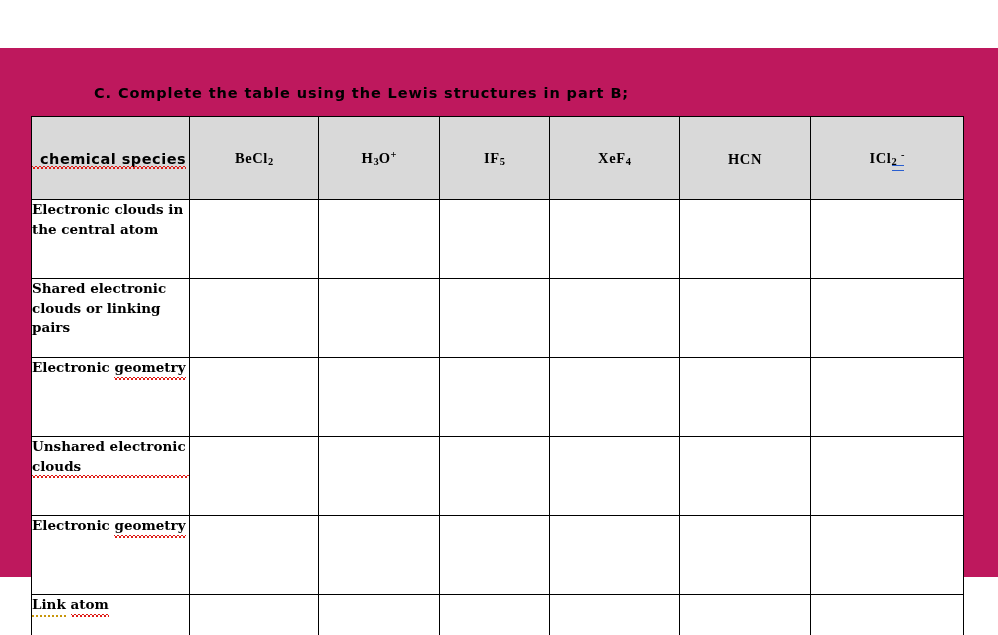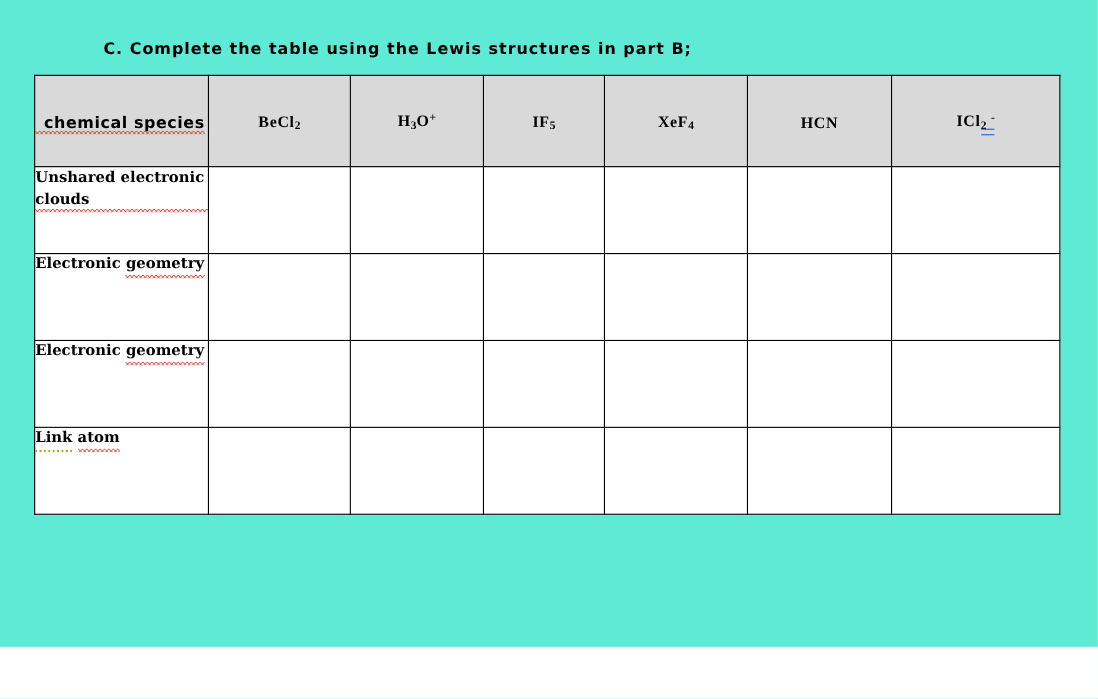--- a/index.html
+++ b/index.html
@@ -11,22 +11,23 @@
     width: 998px;
     height: 635px;
     overflow: hidden;
     font-family: "DejaVu Sans", sans-serif;
     -webkit-font-smoothing: none;
   }
 
   .page {
     position: relative;
     width: 998px;
-    height: 588px;
-    background: #5eead4;
+    height: 529px;
+    background: #be185d;
+    margin-top: 48px;
   }
 
   
   .doc-heading {
     position: absolute;
     left: 94px;
     top: 37px;
     font-family: "DejaVu Sans", sans-serif;
     font-weight: bold;
     font-size: 14.5px;
@@ -207,34 +208,52 @@
         </th>
 
         <th>
           <span class="formula"><span>ICl</span><span class="sp-blue"><sub>2</sub>&nbsp;<sup>-</sup></span></span>
         </th>
       </tr>
     </thead>
 
     <tbody>
 
-
+      <tr class="body-row">
+        <td class="row-label"><span>Electronic clouds in the central atom</span></td>
+        <td></td>
+        <td></td>
+        <td></td>
+        <td></td>
+        <td></td>
+        <td></td>
+      </tr>
+
+      <tr class="body-row">
+        <td class="row-label"><span>Shared electronic clouds or linking pairs</span></td>
+        <td></td>
+        <td></td>
+        <td></td>
+        <td></td>
+        <td></td>
+        <td></td>
+      </tr>
+
+      <tr class="body-row">
+        <td class="row-label"><span>Electronic </span><span class="sp-red">geometry</span></td>
+        <td></td>
+        <td></td>
+        <td></td>
+        <td></td>
+        <td></td>
+        <td></td>
+      </tr>
 
       <tr class="body-row">
         <td class="row-label"><span class="sp-red">Unshared electronic clouds</span></td>
-        <td></td>
-        <td></td>
-        <td></td>
-        <td></td>
-        <td></td>
-        <td></td>
-      </tr>
-
-      <tr class="body-row">
-        <td class="row-label"><span>Electronic </span><span class="sp-red">geometry</span></td>
         <td></td>
         <td></td>
         <td></td>
         <td></td>
         <td></td>
         <td></td>
       </tr>
 
       <tr class="body-row">
         <td class="row-label"><span>Electronic </span><span class="sp-red">geometry</span></td>

